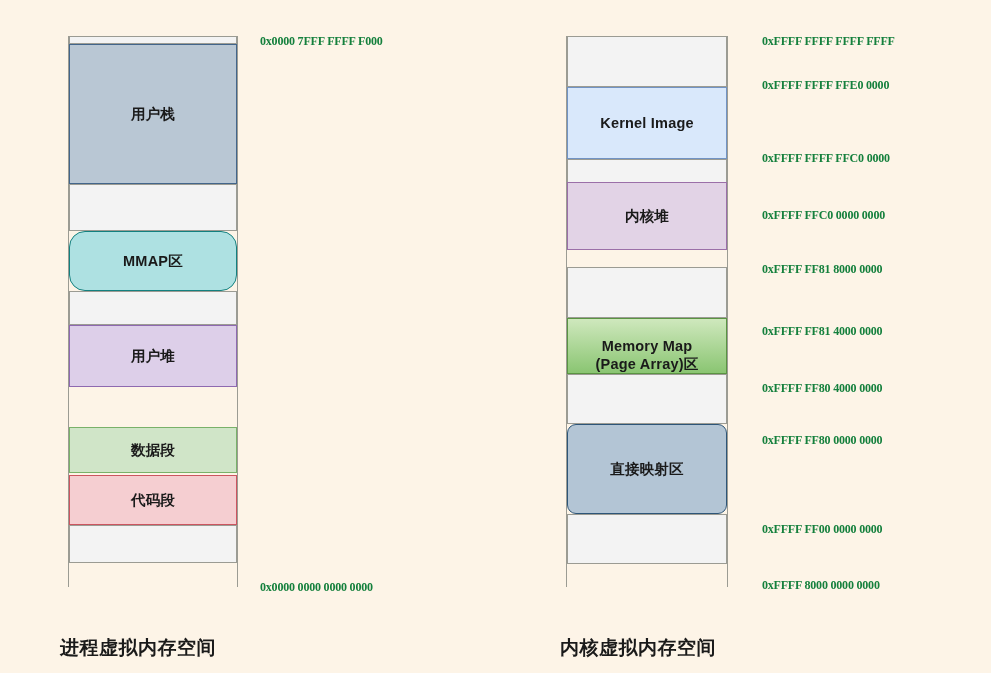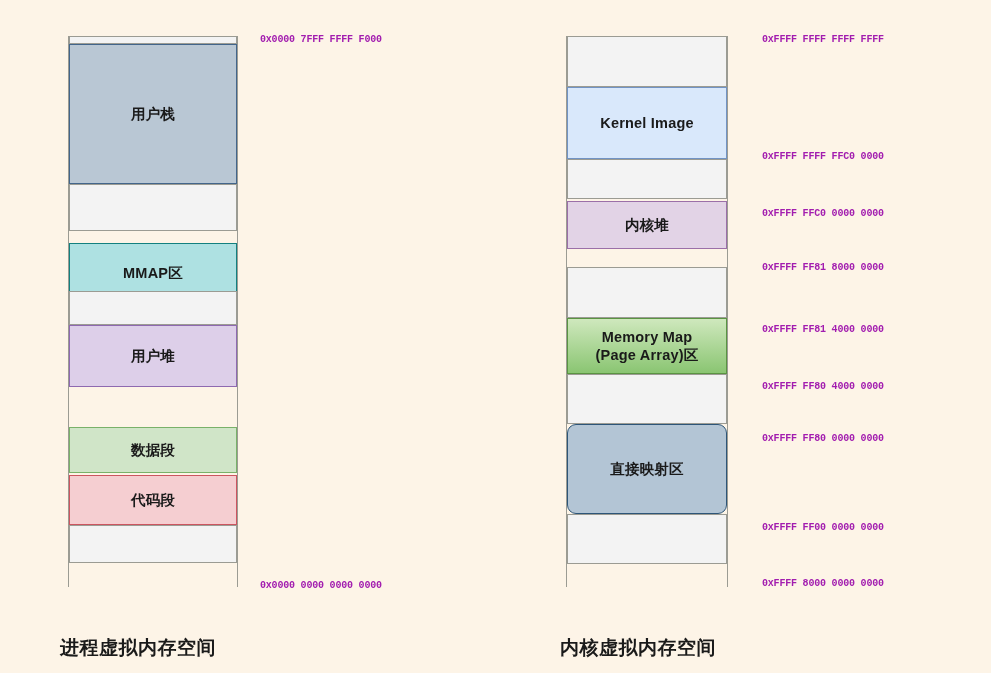--- a/index.html
+++ b/index.html
@@ -59,30 +59,30 @@
 
   
   .c-stack   { background:#b9c7d4; border:1px solid #42658a; }
   .c-mmap    { background:#aee1e2; border:1px solid #13807f; }
   .c-heap    { background:#ddcfe9; border:1px solid #8e69b0; }
   .c-bss     { background:#fcdfb5; border:1px solid #d9a014;margin-top:48px; }
   .c-data    { background:#d0e5c8; border:1px solid #79b169; }
   .c-text    { background:#f5ced1; border:1px solid #cc5560; }
   .c-kimage  { background:#d9e8fb; border:1px solid #7193c4; }
   .c-kheap   { background:#e2d3e6; border:1px solid #9b6fa8; }
-  .c-memmap  { background:linear-gradient(#cfe8bd,#8ac572); border:1px solid #5a9442; }
+  .c-memmap  { background:linear-gradient(#cfe8bd,#8ac572); border:1px solid #5a9442;align-items:flex-end; }
   .c-direct  { background:#b3c5d5; border:1px solid #2d5578; }
 
   
   .addr {
     position: absolute;
-    font-family: Liberation Mono, monospace;
-    font-size: 10px;
+    font-family: Liberation Serif, serif;
+    font-size: 12px;
     font-weight: bold;
-    color: #a21caf;
+    color: #15803d;
     white-space: nowrap;
     letter-spacing: -0.2px;
   }
   .addr-left  { left: 260px; }
   .addr-right { left: 762px; }
 
   
   .caption {
     position: absolute;
     font-size: 19px;
@@ -100,21 +100,21 @@
 <div class="diagram">
 
   <div class="column col-left">
     <div class="stack" style="height:551px;">
 
       <div class="block gap" style="top:0px;   height:8px;"></div>
       <div class="block c-stack" style="top:8px;   height:140px;align-items:center;">
         <span>用户栈</span>
       </div>
       <div class="block gap" style="top:148px; height:47px;"></div>
-      <div class="block c-mmap" style="top:207px; height:60px;">
+      <div class="block c-mmap" style="top:195px; height:60px;border-radius:16px;">
         <span>MMAP区</span>
       </div>
       <div class="block gap" style="top:255px; height:34px;"></div>
       <div class="block c-heap" style="top:289px; height:62px;">
         <span>用户堆</span>
       </div>
       <div class="block c-bss" style="top:353px; height:36px;">
         <span>BSS段</span>
       </div>
       <div class="block c-data" style="top:391px; height:46px;">
@@ -134,38 +134,39 @@
   <div class="caption cap-left">进程虚拟内存空间</div>
 
   <div class="column col-right">
     <div class="stack" style="height:551px;">
 
       <div class="block gap" style="top:0px;   height:51px;"></div>
       <div class="block c-kimage" style="top:51px;  height:72px;">
         <span>Kernel Image</span>
       </div>
       <div class="block gap" style="top:123px; height:40px;"></div>
-      <div class="block c-kheap" style="top:165px; height:48px;">
+      <div class="block c-kheap" style="top:146px; height:68px;">
         <span>内核堆</span>
       </div>
       <div class="block gap" style="top:231px; height:51px;"></div>
       <div class="block c-memmap" style="top:282px; height:56px;">
         <span class="multiline" style="white-space:pre-line;">Memory Map
 (Page Array)区</span>
       </div>
       <div class="block gap" style="top:338px; height:50px;"></div>
       <div class="block c-direct" style="top:388px; height:90px;border-radius:9px;">
         <span>直接映射区</span>
       </div>
       <div class="block gap" style="top:478px; height:50px;"></div>
 
     </div>
   </div>
 
   <div class="addr addr-right" style="top:34px;">0xFFFF FFFF FFFF FFFF</div>
+  <div class="addr addr-right" style="top:78px;">0xFFFF FFFF FFE0 0000</div>
   <div class="addr addr-right" style="top:151px;">0xFFFF FFFF FFC0 0000</div>
   <div class="addr addr-right" style="top:200px;margin-top:8px;">0xFFFF FFC0 0000 0000</div>
   <div class="addr addr-right" style="top:262px;">0xFFFF FF81 8000 0000</div>
   <div class="addr addr-right" style="top:324px;">0xFFFF FF81 4000 0000</div>
   <div class="addr addr-right" style="top:381px;">0xFFFF FF80 4000 0000</div>
   <div class="addr addr-right" style="top:433px;">0xFFFF FF80 0000 0000</div>
   <div class="addr addr-right" style="top:522px;">0xFFFF FF00 0000 0000</div>
   <div class="addr addr-right" style="top:578px;">0xFFFF 8000 0000 0000</div>
 
   <div class="caption cap-right">内核虚拟内存空间</div>

